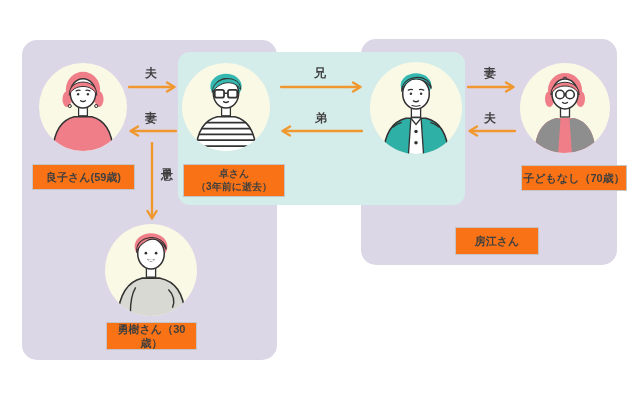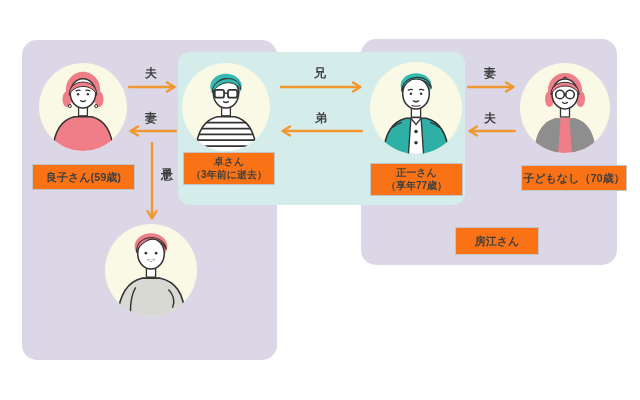--- a/index.html
+++ b/index.html
@@ -23,21 +23,21 @@
   #av-fusae{left:520px;top:63px;width:90px;height:90px;}
   #av-yuki{left:105px;top:224px;width:92px;height:92px;}
   .name-label{
     position:absolute;background:#f97316;border:1px solid #c4c4c4;
     display:flex;flex-direction:column;align-items:center;justify-content:center;
     font-weight:700;font-size:11px;line-height:1.3;text-align:center;
     box-sizing:border-box;
   }
   .name-label.two-line{font-size:10px;line-height:1.25;}
   #lbl-yoshiko{left:32px;top:164px;width:103px;height:26px;}
-  #lbl-taku{left:183px;top:152px;width:92px;height:33px;}
+  #lbl-taku{left:183px;top:164px;width:102px;height:33px;}
   #lbl-shoichi{left:370px;top:163px;width:93px;height:33px;}
   #lbl-fusae{left:521px;top:165px;width:106px;height:26px;}
   #lbl-yuki{left:106px;top:322px;width:91px;height:28px;}
   #lbl-nochildren{left:455px;top:227px;width:84px;height:28px;}
   .arrow{position:absolute;}
   .arrow svg{display:block;}
   .rel-label{
     position:absolute;font-weight:700;font-size:12px;color:#3f3f3f;
     text-align:center;width:26px;
   }
@@ -210,26 +210,25 @@
     </svg>
   </div>
 
   <div class="name-label" id="lbl-yoshiko">
     <span>良子さん(59歳)</span>
   </div>
   <div class="name-label two-line" id="lbl-taku">
     <span>卓さん</span>
     <span>（3年前に逝去）</span>
   </div>
-  <div class="name-label two-line" id="lbl-shoichi">
-    <span>正一さん</span>
-    <span>（享年77歳）</span>
-  </div>
   <div class="name-label" id="lbl-fusae">
     <span>子どもなし（70歳）</span>
+  </div>
+  <div class="name-label" id="lbl-yuki">
+    <span>勇樹さん（30歳）</span>
   </div>
   <div class="name-label" id="lbl-nochildren">
     <span>房江さん</span>
   </div>
 
   <div class="arrow" id="ar-1">
     <svg width="50" height="12">
         <line x1="1" y1="6" x2="44" y2="6" stroke="#f0982f" stroke-width="2.4" stroke-linecap="round"></line>
         <polyline points="39,1.5 46.5,6 39,10.5" fill="none" stroke="#f0982f" stroke-width="2.4" stroke-linecap="round" stroke-linejoin="round"></polyline>
       </svg>

